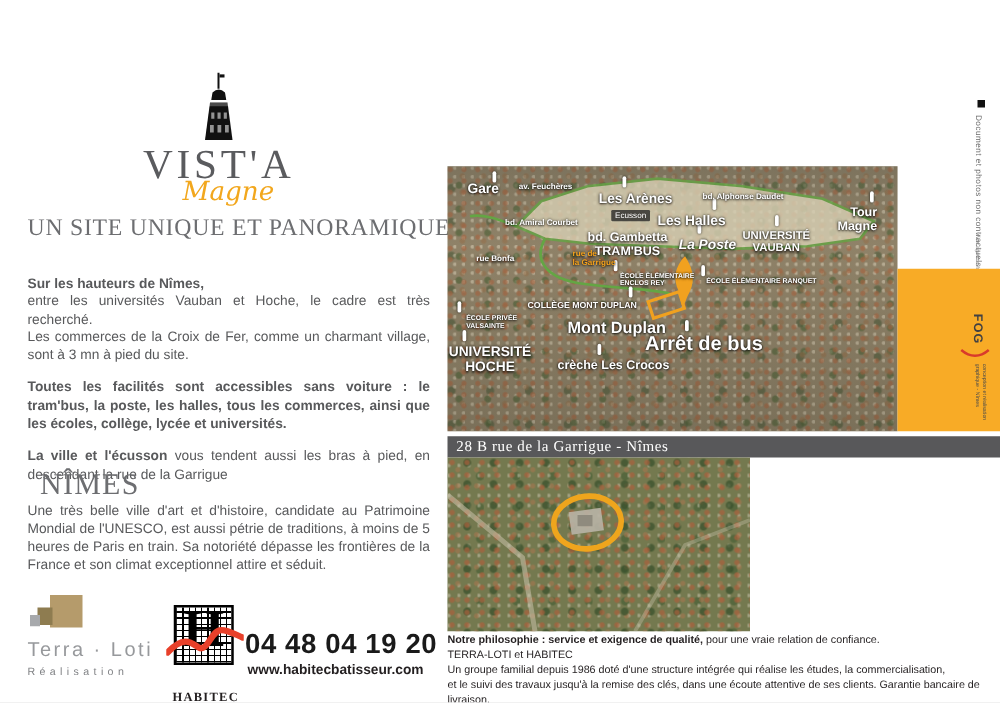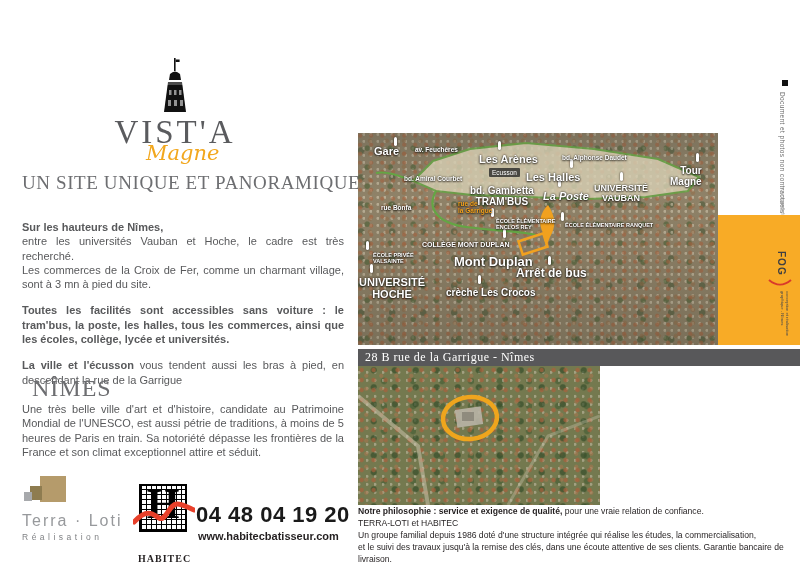--- a/index.html
+++ b/index.html
@@ -195,21 +195,21 @@
       <span class="map-lbl" style="left: 23px; top: 71px; font-size: 6.5px; font-weight: bold;">rue Bonfa</span>
       <span class="map-lbl orange" style="left: 100px; top: 67px; font-size: 6.5px; font-weight: bold;">rue de
 la Garrigue</span>
       <span class="map-lbl" style="left: 138px; top: 85px; font-size: 5.5px; font-weight: bold;">ÉCOLE ÉLÉMENTAIRE
 ENCLOS REY</span>
       <span class="map-lbl" style="left: 207px; top: 89px; font-size: 5.5px; font-weight: bold;">ÉCOLE ÉLÉMENTAIRE RANQUET</span>
       <span class="map-lbl" style="left: 64px; top: 108px; font-size: 7px; font-weight: bold;">COLLÈGE MONT DUPLAN</span>
       <span class="map-lbl" style="left: 15px; top: 119px; font-size: 5.5px; font-weight: bold;">ÉCOLE PRIVÉE
 VALSAINTE</span>
       <span class="map-lbl" style="left: 96px; top: 122px; font-size: 13px; font-weight: bold;">Mont Duplan</span>
-      <span class="map-lbl" style="left: 158px; top: 134px; font-size: 12px; font-weight: bold;">Arrêt de bus</span>
+      <span class="map-lbl" style="left: 158px; top: 134px; font-size: 16px; font-weight: bold;">Arrêt de bus</span>
       <span class="map-lbl ctr" style="left: 1px; top: 143px; font-size: 11px; font-weight: bold;">UNIVERSITÉ
 HOCHE</span>
       <span class="map-lbl" style="left: 88px; top: 154px; font-size: 10px; font-weight: bold;">crèche Les Crocos</span>
     </div>
 
   <div class="addr-bar">28 B rue de la Garrigue - Nîmes</div>
 
   <div class="aerial photo2">
     <svg width="242" height="139" viewBox="0 0 242 139" style="position:absolute;left:0;top:0;">
       <path d="M0 30 L60 80 L70 139" stroke="#cfc8b2" stroke-width="4" fill="none" opacity=".5"></path>

